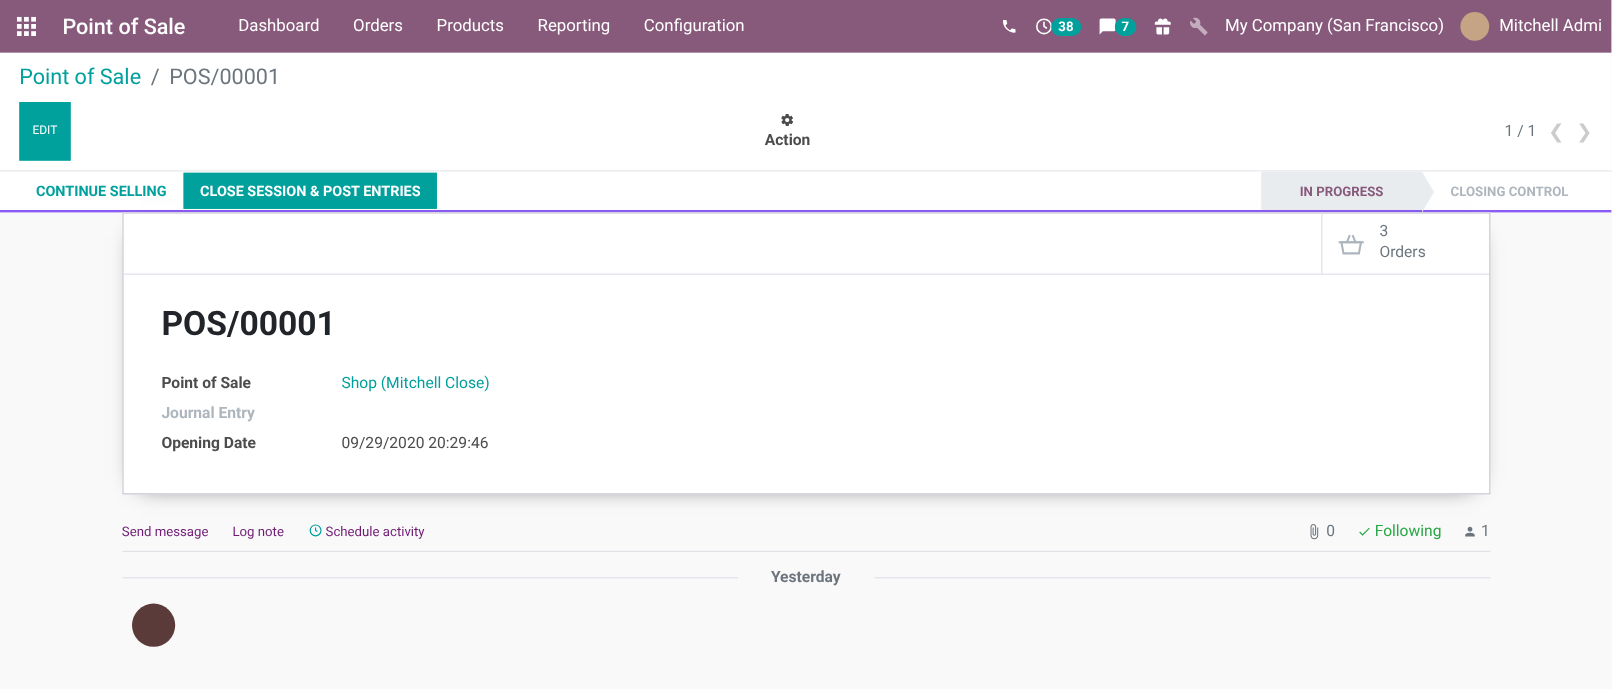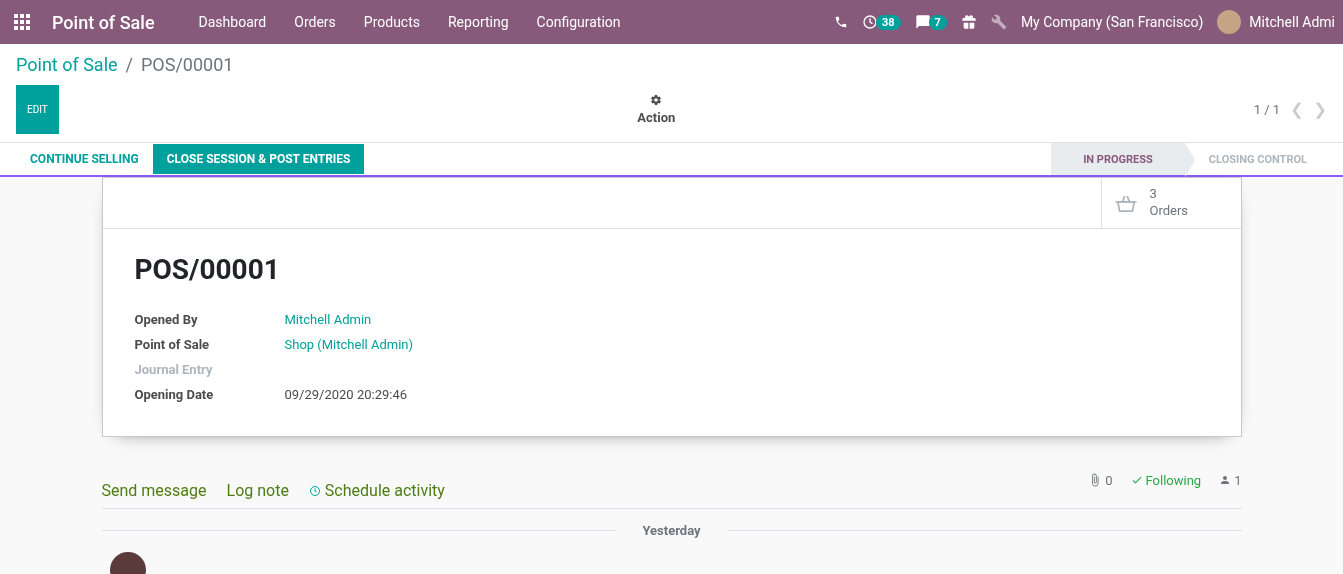--- a/index.html
+++ b/index.html
@@ -44,21 +44,21 @@
 .sheet { padding:24px 32px 32px; }
 .title { font-size:28px; color:#212529; margin-bottom:24px; }
 .fields { display:flex; flex-direction:column; gap:6px; }
 .field-row { display:flex; }
 .field-label { width:150px; font-weight:700; font-size:13px; padding:2px 0; }
 .field-label.muted { color:#adb5bd; }
 .field-val { font-size:13px; padding:2px 0; }
 .field-val.link { color:#00a09d; cursor:pointer; }
 .chatter-wrap { max-width:1140px; margin:0 auto; padding-top:16px; }
 .chatter-top { display:flex; align-items:center; gap:20px; padding:8px 0; border-bottom:1px solid #dee2e6; }
-.chat-link { color:#4d7c0f; font-size:16px; cursor:pointer;margin-top:20px; }
+.chat-link { color:#701a75; font-size:11px; cursor:pointer; }
 .chat-right { margin-left:auto; display:flex; gap:18px; align-items:center; font-size:13px; }
 .chat-attach { color:#6c757d; display:flex; align-items:center; gap:3px; cursor:pointer; }
 .chat-follow { color:#28a745; display:flex; align-items:center; gap:3px; cursor:pointer; }
 .chat-follower { color:#6c757d; display:flex; align-items:center; gap:3px; cursor:pointer; }
 .date-sep { text-align:center; position:relative; margin-top:14px; color:#6c757d; font-size:13px; font-weight:700; }
 .date-sep::before, .date-sep::after { content:""; position:absolute; top:50%; width:45%; height:1px; background:#dee2e6; }
 .date-sep::before { left:0; } .date-sep::after { right:0; }
 .msg { display:flex; gap:10px; padding:14px 8px; }
 .msg .mavatar { width:36px; height:36px; border-radius:50%; background:#5b3a3a; }
 </style>
@@ -170,26 +170,22 @@
       <div class="stat-text">
         <span>3</span>
         <span>Orders</span>
       </div>
     </div>
   </div>
   <div class="sheet">
     <h1 class="title">POS/00001</h1>
     <div class="fields">
       <div class="field-row">
-        <div class="field-label">Opened By</div>
-        <div class="field-val link">Mitchell Admin</div>
-      </div>
-      <div class="field-row">
         <div class="field-label">Point of Sale</div>
-        <div class="field-val link">Shop (Mitchell Admin)</div>
+        <div class="field-val link">Shop (Mitchell Close)</div>
       </div>
       <div class="field-row">
         <div class="field-label muted">Journal Entry</div>
         <div class="field-val"></div>
       </div>
       <div class="field-row">
         <div class="field-label">Opening Date</div>
         <div class="field-val">09/29/2020 20:29:46</div>
       </div>
     </div>

